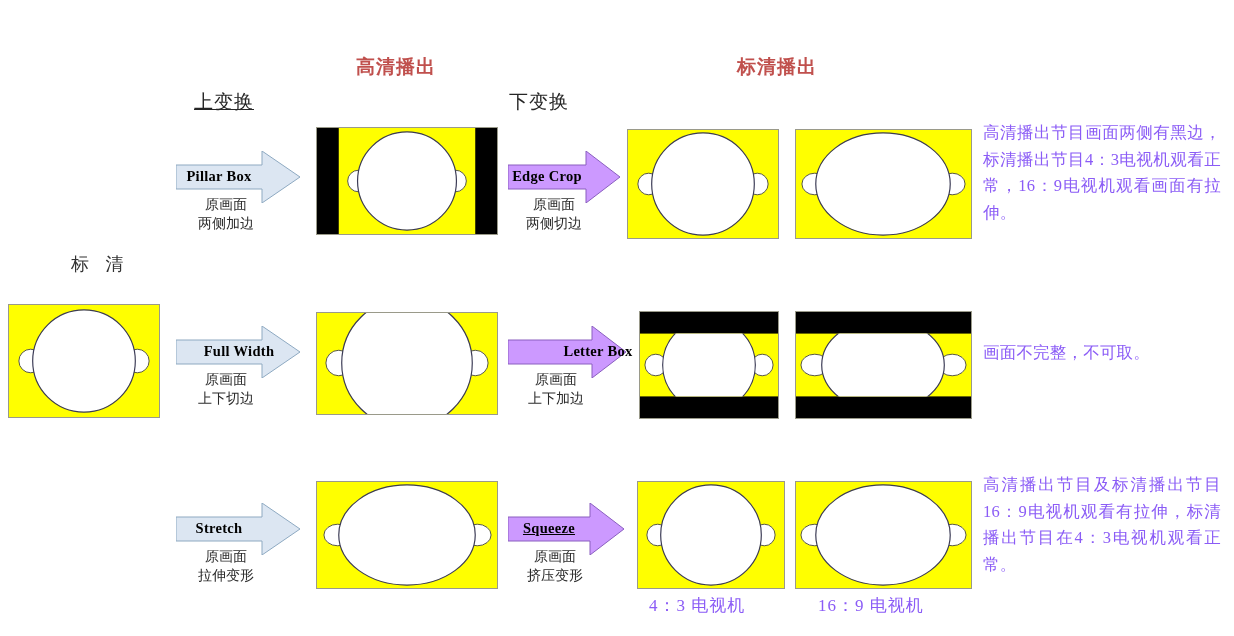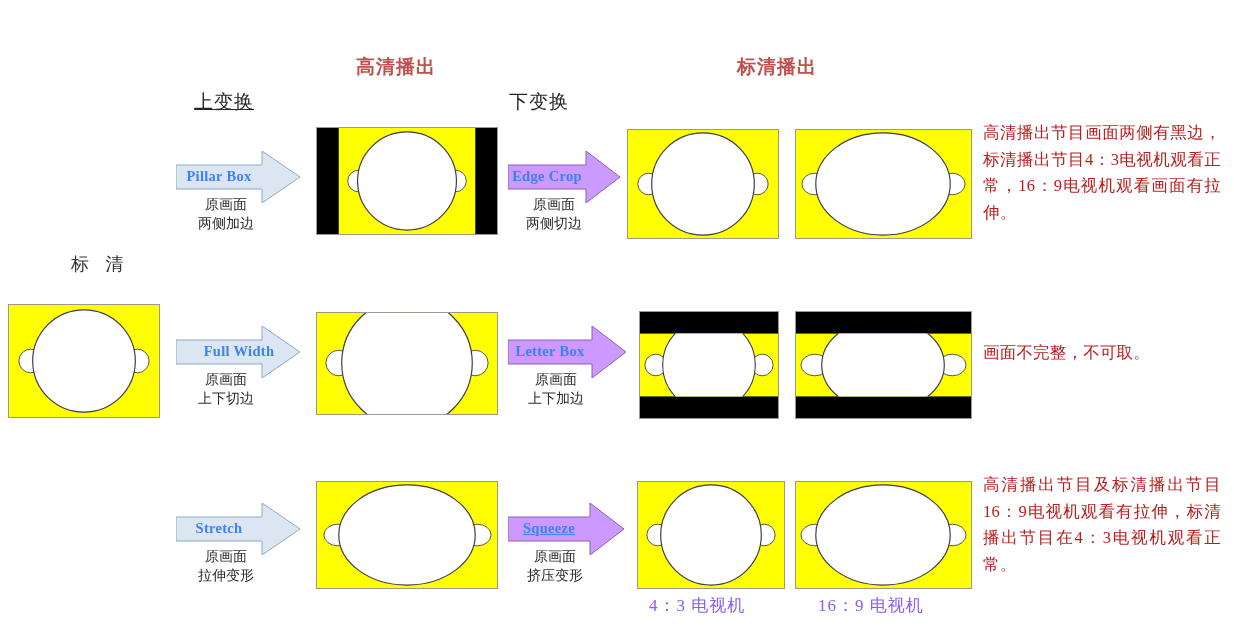--- a/index.html
+++ b/index.html
@@ -57,40 +57,40 @@
 
   
   .arrow-wrap { position: absolute; }
   .arrow-wrap svg { display: block; }
   .arrow-label {
     position: absolute;
     width: 100%;
     text-align: center;
     font-size: 14.5px;
     font-weight: bold;
-    color: #3b82f6;
+    color: #000000;
     white-space: nowrap;
     letter-spacing: 0.3px;
   }
   .arrow-sub {
     position: absolute;
     width: 100%;
     text-align: center;
     font-size: 14px;
     color: #2b2b2b;
     line-height: 1.35;
     white-space: nowrap;
   }
 
   
   .note {
     position: absolute;
     font-size: 16.5px;
     line-height: 1.62;
-    color: #b91c1c;
+    color: #8b5cf6;
     width: 238px;
     text-align: justify;
     letter-spacing: 0.2px;
   }
 </style>
 </head>
 <body>
 
 <div class="abs hdr-red" style="left:356px; top:54px;">高清播出</div>
 <div class="abs hdr-red" style="left:737px; top:54px;">标清播出</div>
@@ -175,21 +175,21 @@
     <circle cx="22" cy="51" r="13" fill="#ffffff" stroke="#555544" stroke-width="1"></circle>
     <circle cx="160" cy="51" r="13" fill="#ffffff" stroke="#555544" stroke-width="1"></circle>
     <circle cx="91" cy="51" r="66" fill="#ffffff" stroke="#3b3b55" stroke-width="1.2"></circle>
   </svg>
 </div>
 
 <div class="arrow-wrap" style="left:508px; top:326px; width:118px; height:52px;">
   <svg width="118" height="52" viewBox="0 0 118 52">
     <polygon points="0,14 84,14 84,0 118,26 84,52 84,38 0,38" fill="#cc99ff" stroke="#8a5fbf" stroke-width="1"></polygon>
   </svg>
-  <div class="arrow-label" style="top:17px; width:84px;">Letter Box</div>
+  <div class="arrow-label" style="top:17px; width:84px;padding-left:48px;">Letter Box</div>
 </div>
 <div class="abs arrow-sub" style="left:508px; top:371px; width:96px;">
   <div>原画面</div>
   <div>上下加边</div>
 </div>
 
 <div class="screen" style="left:639px; top:311px; width:140px; height:108px; background:#000000;">
   <svg viewBox="0 0 140 108" preserveAspectRatio="none">
     <rect x="0" y="0" width="140" height="108" fill="#000000"></rect>
     <rect x="0" y="22" width="140" height="64" fill="#ffff00"></rect>

